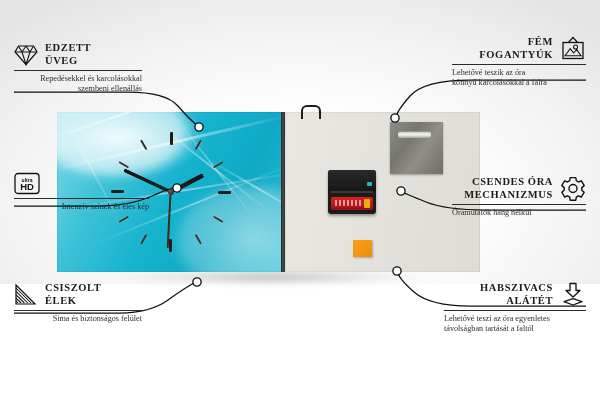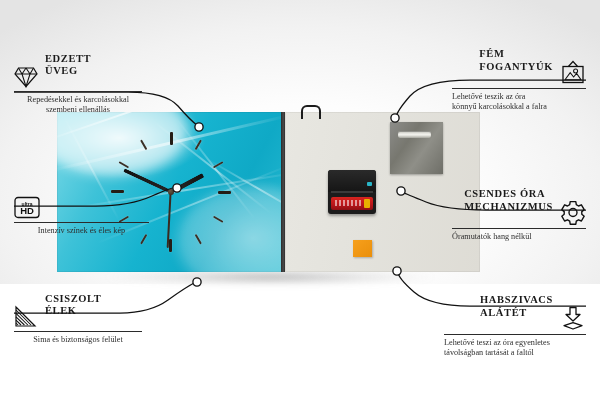--- a/index.html
+++ b/index.html
@@ -73,25 +73,25 @@
   #mech-dot{position:absolute;right:4px;top:12px;width:5px;height:4px;background:#29b6c8;border-radius:1px;}
   #foam{position:absolute;left:68px;top:128px;width:19px;height:17px;
     background:linear-gradient(140deg,#f7a01c,#ea8f0b);box-shadow:1px 1px 2px rgba(0,0,0,.25);}
   
   .callout{position:absolute;}
   .co-title{font-weight:bold;letter-spacing:.6px;color:#1a1a1a;font-size:10.5px;line-height:12.5px;text-transform:uppercase;}
   .co-rule{height:1px;background:#2b2b2b;margin:3px 0 3px 0;}
   .co-desc{font-size:8.2px;line-height:10px;color:#2e2e2e;}
   .left .co-head{display:flex;align-items:center;gap:7px;}
   .left .co-title{text-align:left;}
-  .left .co-desc{text-align:center;}
+  .left .co-desc{text-align:right;}
   .right .co-head{display:flex;align-items:center;justify-content:flex-end;gap:7px;}
-  .right .co-title{}
+  .right .co-title{text-align:right;}
   .right .co-desc{}
-  .ico{flex:0 0 auto;display:block;margin-top:24px;}
+  .ico{flex:0 0 auto;display:block;}
   svg{display:block;overflow:visible;}
   #leaders{position:absolute;left:0;top:0;width:600px;height:400px;pointer-events:none;}
 </style>
 </head>
 <body>
 
 <div id="stage">
 
   <div id="prod-shadow"></div>
 

